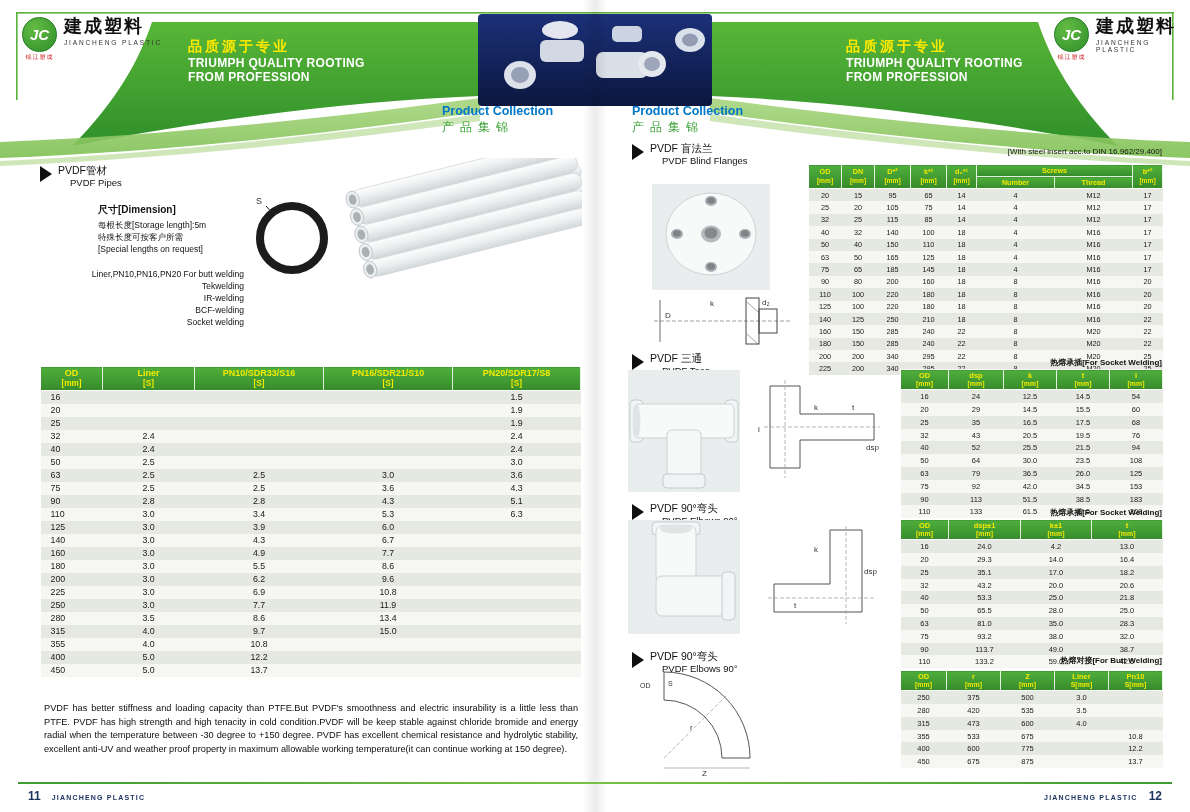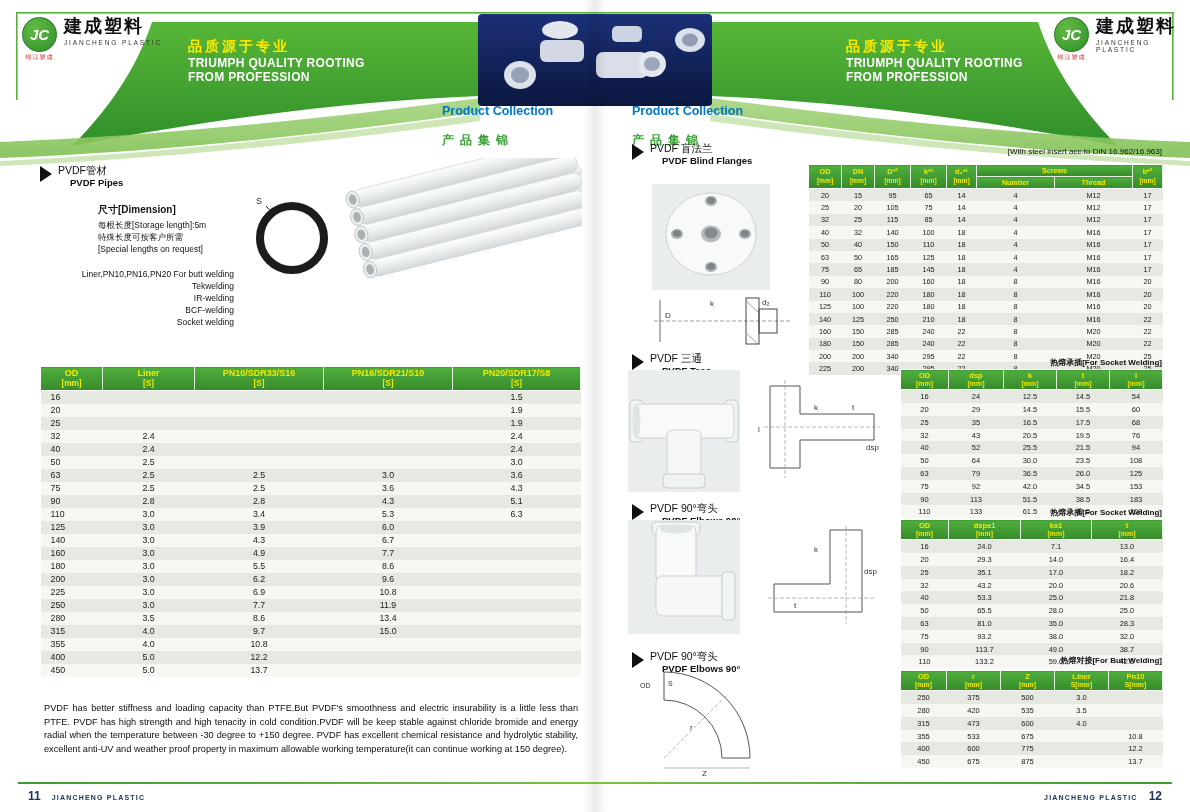--- a/index.html
+++ b/index.html
@@ -15,28 +15,28 @@
      color:#fff;font-weight:bold;font-style:italic;font-size:15px;
      display:flex;align-items:center;justify-content:center;border:1px solid #247a22;}
   .logo-tag{font-size:6px;color:#c22;margin-top:1px;letter-spacing:1px;}
   .brand-cn{font-size:18px;font-weight:bold;letter-spacing:2px;color:#101010;line-height:1.1;}
   .brand-en{font-size:6.6px;letter-spacing:1.8px;color:#333;margin-top:2px;}
   .banner-text{position:absolute;}
   .slogan-cn{font-size:14px;font-weight:bold;color:#ffe900;letter-spacing:3px;}
   .slogan-en{font-size:12px;font-weight:bold;color:#fff;line-height:1.2;letter-spacing:.3px;}
 
   .collection .coll-en{font-size:12.5px;font-weight:bold;color:#0077c8;}
-  .collection .coll-cn{font-size:12px;font-weight:bold;color:#3aa035;letter-spacing:6px;margin-top:14px;}
+  .collection .coll-cn{font-size:12px;font-weight:normal;color:#3aa035;letter-spacing:6px;margin-top:1px;}
 
   .sec-head{position:absolute;display:flex;gap:6px;align-items:flex-start;}
   .flag{width:0;height:0;border-top:8px solid transparent;border-bottom:8px solid transparent;
         border-left:12px solid #101010;margin-top:2px;}
   .sec-titles{display:flex;flex-direction:column;}
   .sec-cn{font-size:10.5px;font-weight:normal;line-height:1.2;}
-  .sec-en{font-size:9.5px;font-weight:bold;line-height:1.2;padding-left:12px;}
+  .sec-en{font-size:9.5px;font-weight:normal;line-height:1.2;padding-left:12px;}
   .sec-note{position:absolute;font-size:8px;color:#111;}
   .sec-note.b{font-weight:bold;}
 
   .dim-head{position:absolute;font-size:10px;font-weight:bold;}
   .dim-notes{position:absolute;font-size:8.5px;line-height:12px;}
   .welding{position:absolute;font-size:8.5px;line-height:12px;text-align:right;width:168px;}
 
   table.gtable{border-collapse:collapse;table-layout:fixed;position:absolute;}
   .gtable th{background:linear-gradient(#4fae3c,#368b2b);color:#f3ea00;font-weight:bold;
      border:1px solid rgba(255,255,255,.85);padding:1px 0;text-align:center;vertical-align:middle;}
@@ -212,21 +212,21 @@
         <ellipse cx="25" cy="52.5" rx="6.5" ry="8.5" fill="#eceff0" stroke="#b9bfc2" stroke-width="0.8"></ellipse>
           <ellipse cx="25" cy="52.5" rx="3.8" ry="5.2" fill="#aab1b5"></ellipse>
         <ellipse cx="25" cy="70.5" rx="6.5" ry="8.5" fill="#eceff0" stroke="#b9bfc2" stroke-width="0.8"></ellipse>
           <ellipse cx="25" cy="70.5" rx="3.8" ry="5.2" fill="#aab1b5"></ellipse>
         <ellipse cx="25" cy="88.5" rx="6.5" ry="8.5" fill="#eceff0" stroke="#b9bfc2" stroke-width="0.8"></ellipse>
           <ellipse cx="25" cy="88.5" rx="3.8" ry="5.2" fill="#aab1b5"></ellipse>
       </g>
     </g>
   </svg>
 
-  <div class="welding" style="left:66px;top:268px">
+  <div class="welding" style="left:76px;top:268px">
     <div>Liner,PN10,PN16,PN20 For butt welding</div>
     <div>Tekwelding</div>
     <div>IR-welding</div>
     <div>BCF-welding</div>
     <div>Socket welding</div>
   </div>
 
   <table class="gtable pipes-table" style="left:40px;top:366px">
     <colgroup>
         <col style="width:62px">
@@ -419,21 +419,21 @@
 
   <div class="para" style="left:44px;top:702px;font-size:9.2px">PVDF has better stiffness and loading capacity than PTFE.But PVDF's smoothness and electric insurability is a little less than PTFE. PVDF has high strength and high tenacity in cold condition.PVDF will be keep stable against chloride bromide and energy radial when the temperature between -30 degree to +150 degree. PVDF has excellent chemical resistance and hydrolytic stability, excellent anti-UV and weather proof property in maximum allowable working temperature(it can continue working at 150 degree).</div>
 
   <div class="sec-head" style="left:632px;top:142px">
     <span class="flag"></span>
     <span class="sec-titles">
       <span class="sec-cn">PVDF 盲法兰</span>
       <span class="sec-en">PVDF Blind Flanges</span>
     </span>
   </div>
-  <div class="sec-note" style="right:28px;top:147px">[With steel insert acc.to DIN 16.962/16.963]</div>
+  <div class="sec-note" style="right:28px;top:147px">[With steel insert acc.to DIN 16.962/29.400]</div>
 
   <svg class="abs" style="left:652px;top:184px" width="118" height="106" viewBox="0 0 118 106">
     <rect width="118" height="106" fill="#e9edee"></rect>
     <ellipse cx="59" cy="50" rx="45" ry="41" fill="#f8fafa" stroke="#ced3d5"></ellipse>
     <ellipse cx="59" cy="17" rx="6" ry="5" fill="#aab0b3"></ellipse>
       <ellipse cx="59" cy="16.5" rx="4" ry="3.2" fill="#7d8386"></ellipse>
     <ellipse cx="25" cy="50" rx="6" ry="5" fill="#aab0b3"></ellipse>
       <ellipse cx="25" cy="49.5" rx="4" ry="3.2" fill="#7d8386"></ellipse>
     <ellipse cx="93" cy="50" rx="6" ry="5" fill="#aab0b3"></ellipse>
       <ellipse cx="93" cy="49.5" rx="4" ry="3.2" fill="#7d8386"></ellipse>
@@ -839,21 +839,21 @@
           <th>
             <div>t</div>
             <div class="unit">[mm]</div>
           </th>
         </tr>
       </thead>
     <tbody>
         <tr>
           <td>16</td>
           <td>24.0</td>
-          <td>7.1</td>
+          <td>4.2</td>
           <td>13.0</td>
         </tr>
         <tr>
           <td>20</td>
           <td>29.3</td>
           <td>14.0</td>
           <td>16.4</td>
         </tr>
         <tr>
           <td>25</td>

